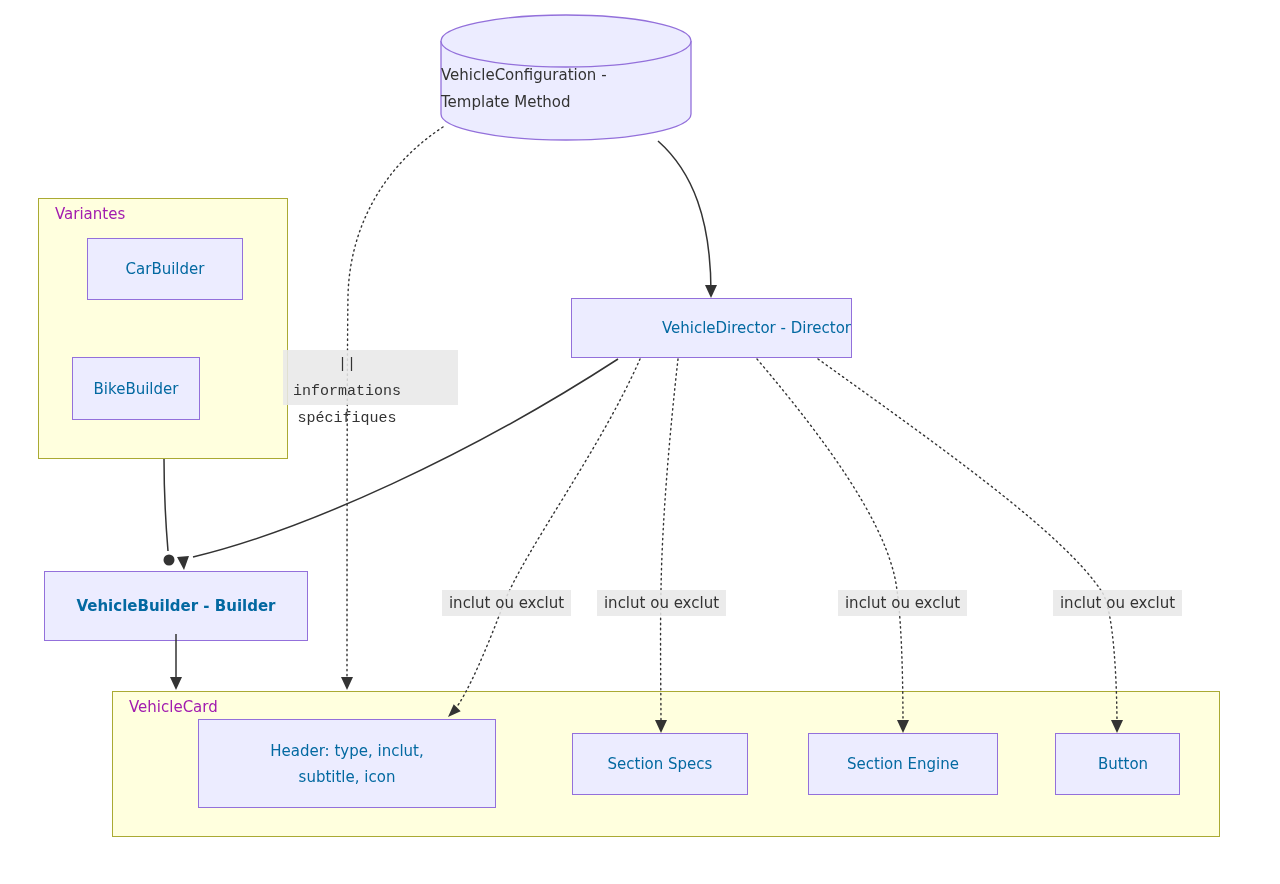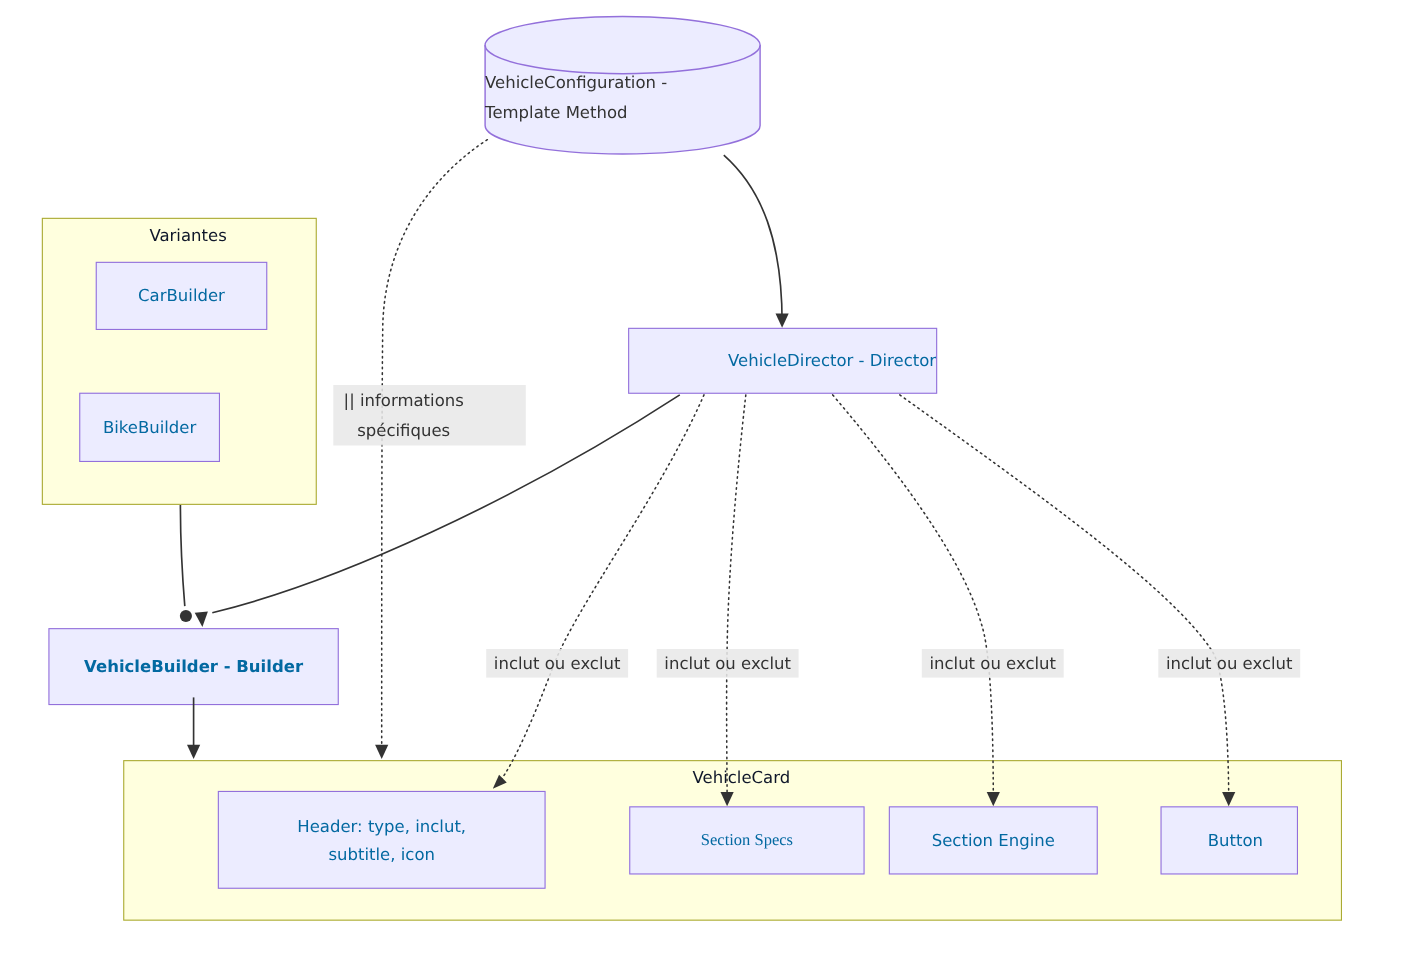--- a/index.html
+++ b/index.html
@@ -6,22 +6,22 @@
   #canvas{
     position:relative;width:1280px;height:884px;overflow:hidden;
     font-family:"DejaVu Sans","Liberation Sans",sans-serif;
     color:#333333;font-size:15px;background:#ffffff;
   }
   .cluster{
     position:absolute;background:#FFFFDE;border:1px solid #AAAA33;
     z-index:1;box-sizing:border-box;
   }
   .cluster-title{
-    position:absolute;left:16px;right:0;top:6px;text-align:center;
-    color:#0f172a;z-index:2;
+    position:absolute;left:16px;right:0;top:6px;text-align:left;
+    color:#a21caf;z-index:2;
   }
   .node{
     position:absolute;background:#ECECFF;border:1px solid #9370DB;
     display:flex;align-items:center;justify-content:center;text-align:center;
     z-index:2;box-sizing:border-box;line-height:26px;color:#0369a1;
   }
   #edge-layer{
     position:absolute;left:0;top:0;width:1280px;height:884px;
     z-index:3;pointer-events:none;
   }
@@ -64,21 +64,21 @@
     <span>VehicleBuilder - Builder</span>
   </div>
 
   <div class="node" style="left:198px;top:719px;width:298px;height:89px;">
     <span>
       <span>Header: type, inclut,</span><br>
       <span>subtitle, icon</span>
     </span>
   </div>
 
-  <div class="node" style="left:572px;top:733px;width:214px;height:62px;font-family:Liberation Serif, serif;">
+  <div class="node" style="left:572px;top:733px;width:176px;height:62px;">
     <span>Section Specs</span>
   </div>
 
   <div class="node" style="left:808px;top:733px;width:190px;height:62px;">
     <span>Section Engine</span>
   </div>
 
   <div class="node" style="left:1055px;top:733px;width:125px;height:62px;padding-left:11px;">
     <span>Button</span>
   </div>
@@ -116,21 +116,21 @@
     <path d="M678,359 C670,430 662,520 661,590 C660,640 661,695 661,727" fill="none" stroke="#333333" stroke-width="1.4" stroke-dasharray="1.4,3.6" stroke-linecap="round"></path>
     <path d="M655,720 L667,720 L661,733 Z" fill="#333333"></path>
 
     <path d="M757,359 C830,445 878,515 893,570 C902,600 903,685 903,727" fill="none" stroke="#333333" stroke-width="1.4" stroke-dasharray="1.4,3.6" stroke-linecap="round"></path>
     <path d="M897,720 L909,720 L903,733 Z" fill="#333333"></path>
 
     <path d="M818,359 C945,450 1065,535 1102,592 C1114,610 1117,685 1117,727" fill="none" stroke="#333333" stroke-width="1.4" stroke-dasharray="1.4,3.6" stroke-linecap="round"></path>
     <path d="M1111,720 L1123,720 L1117,733 Z" fill="#333333"></path>
   </svg>
 
-  <div class="edge-label two-line" style="left:303px;top:350px;width:175px;height:55px;">
+  <div class="edge-label two-line" style="left:283px;top:350px;width:175px;height:55px;font-family:Liberation Mono, monospace;">
     <div style="position:absolute;left:0;top:1px;width:128px;text-align:center;">
       <span>|| informations</span><br>
       <span>spécifiques</span>
     </div>
   </div>
 
   <div class="edge-label" style="left:442px;top:590px;width:129px;height:26px;">inclut ou exclut</div>
 
   <div class="edge-label" style="left:597px;top:590px;width:129px;height:26px;">inclut ou exclut</div>
 

